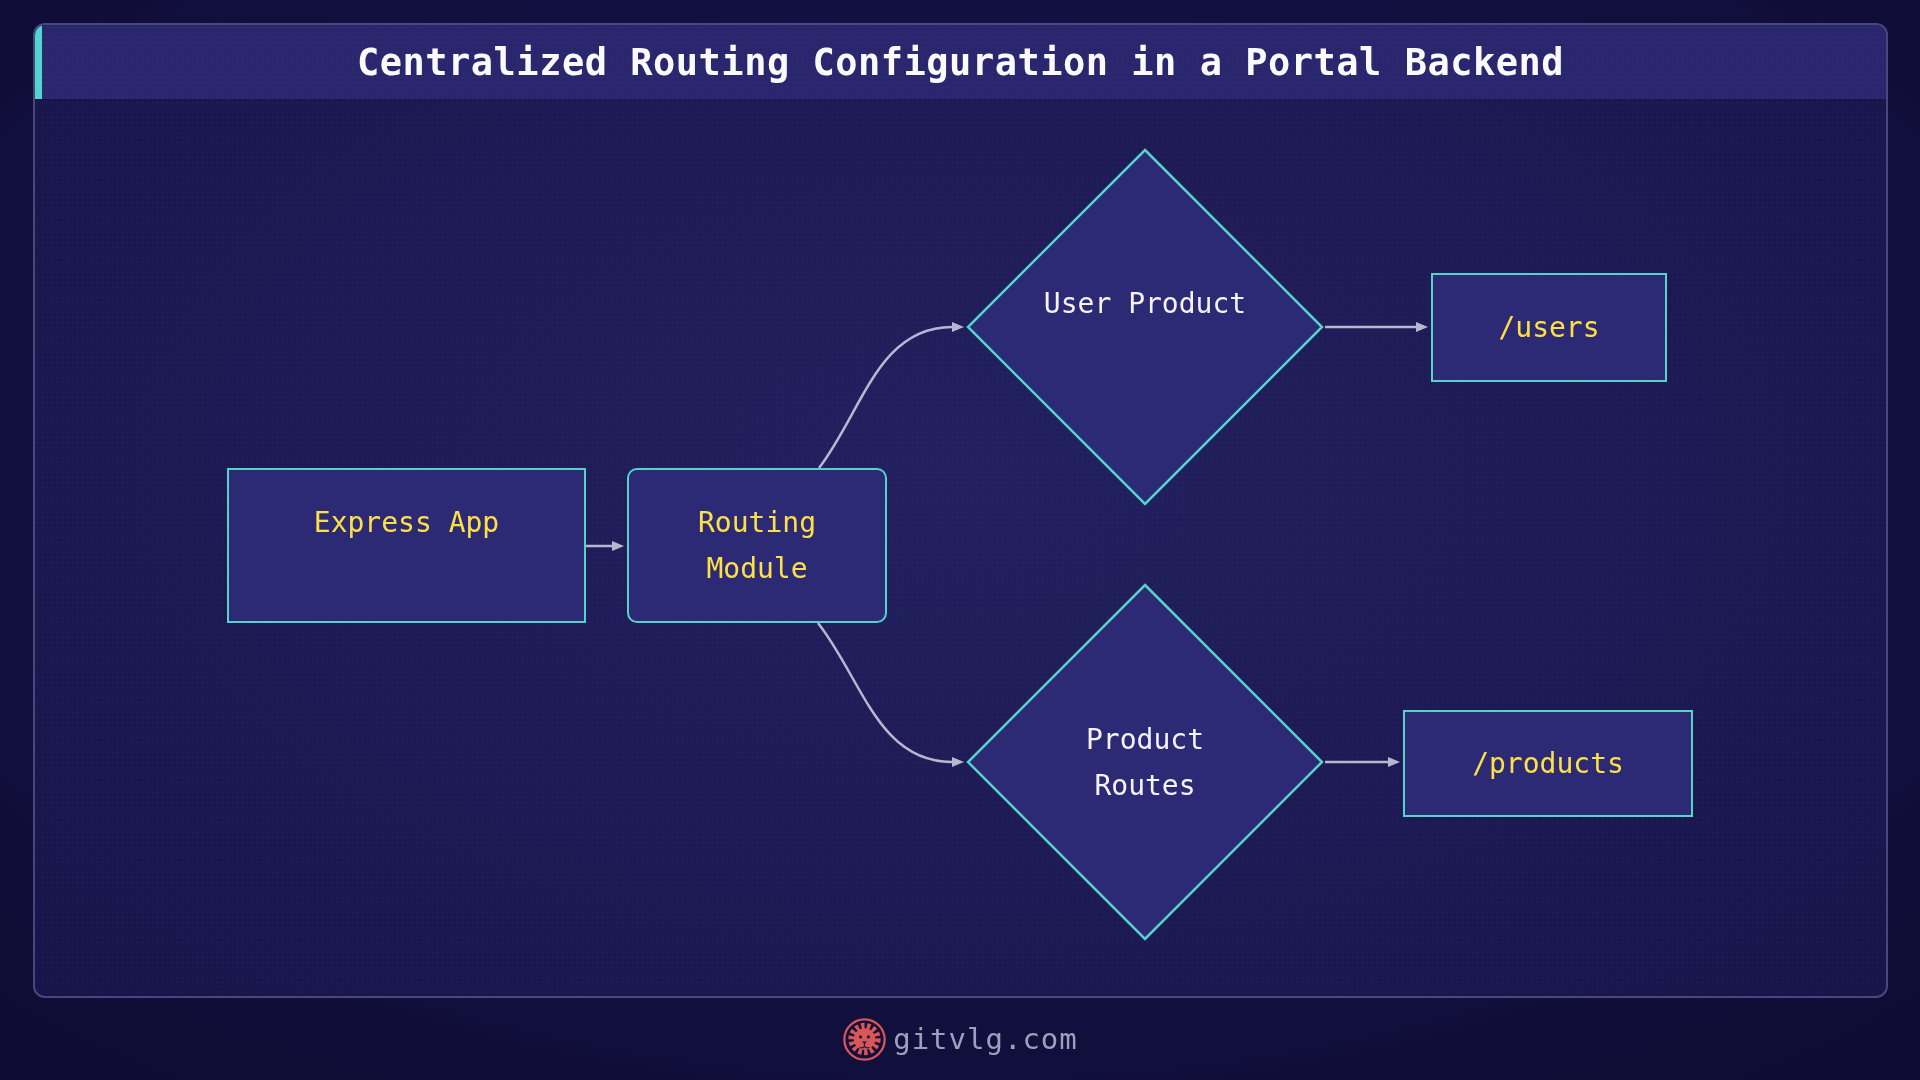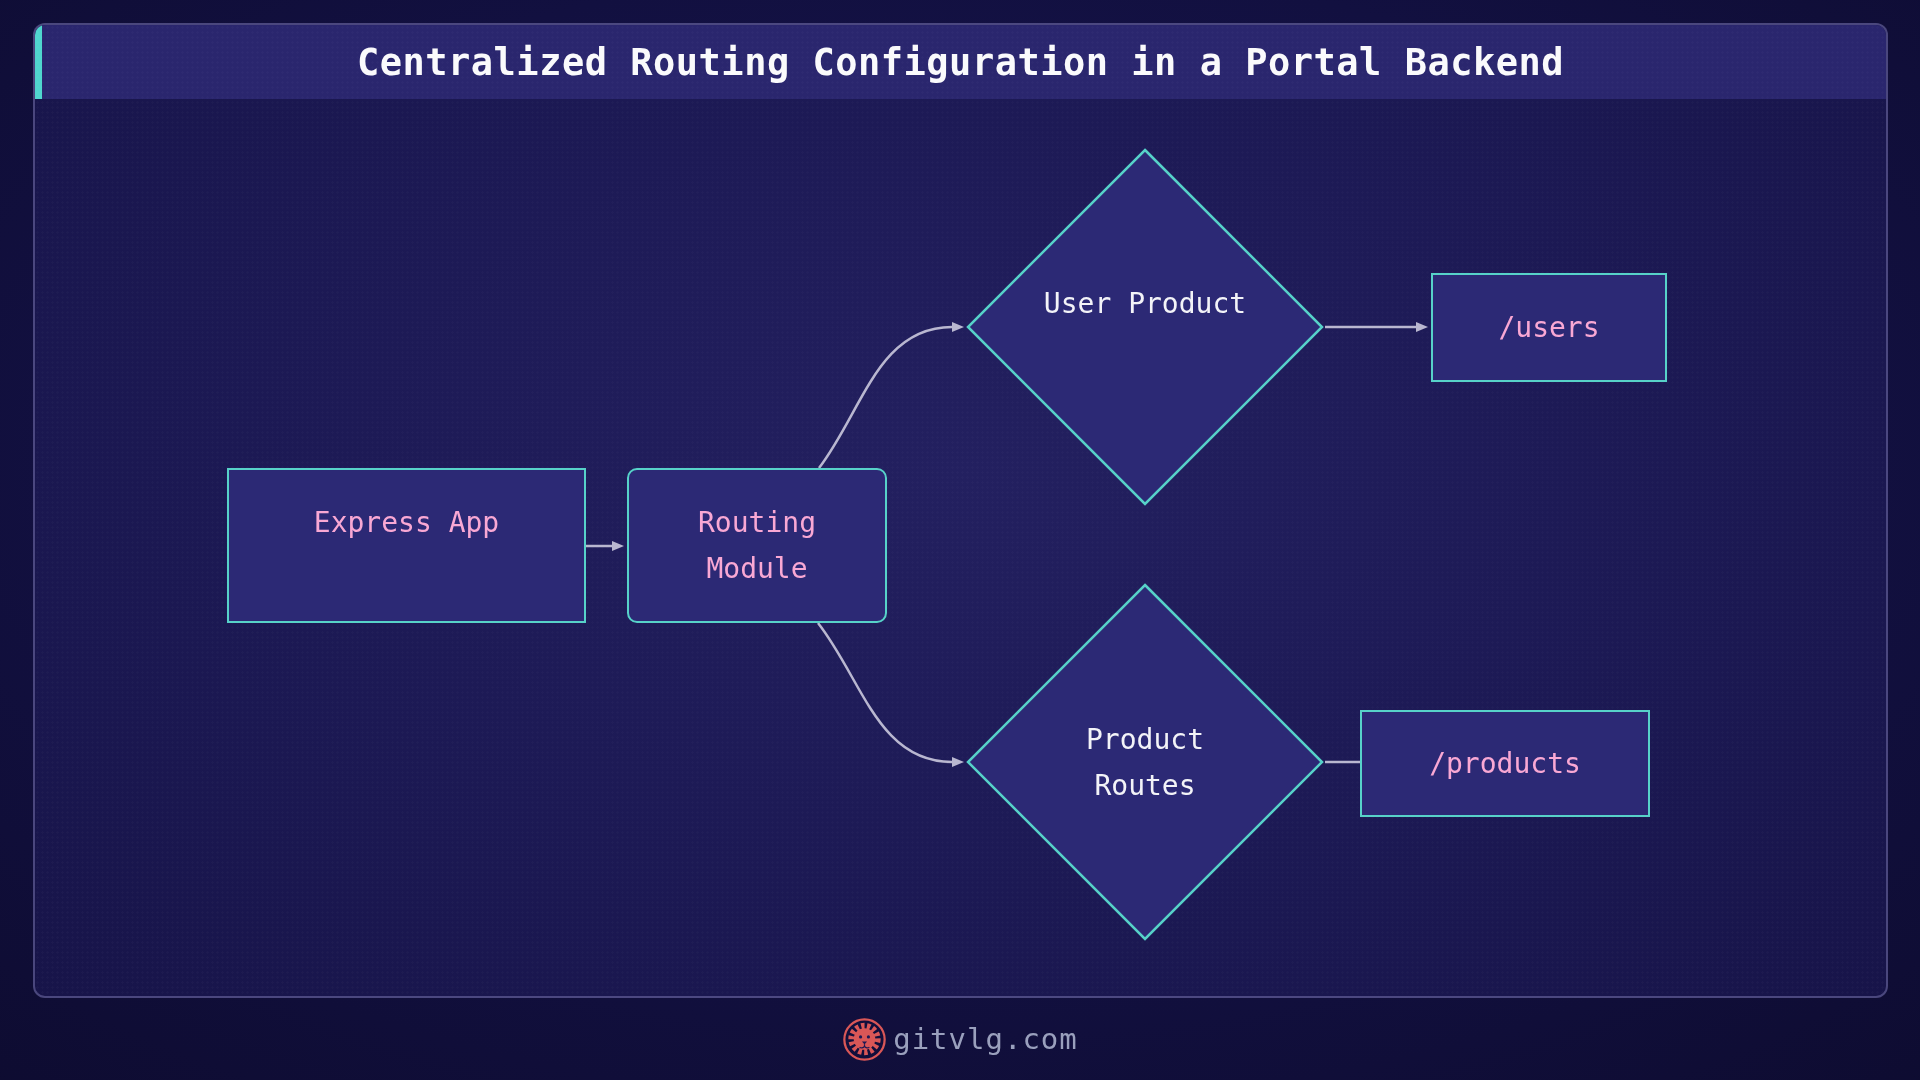--- a/index.html
+++ b/index.html
@@ -38,26 +38,26 @@
     white-space:nowrap;
   }
 
   
   .canvas { position:absolute; inset:0; width:1920px; height:1080px; }
   .edges-svg { position:absolute; left:0; top:0; width:1920px; height:1080px; }
 
   .node {
     position:absolute; display:flex; align-items:center; justify-content:center;
     background:#2c2975; border:2.5px solid #57d2c9;
-    color:#f9a8d4; font-size:28px; line-height:46px; text-align:center;
+    color:#fde047; font-size:28px; line-height:46px; text-align:center;
   }
   .node-express  { left:227px;  top:468px; width:359px; height:155px; }
   .node-routing  { left:627px;  top:468px; width:260px; height:155px; border-radius:10px; padding:0 24px; }
   .node-users    { left:1431px; top:273px; width:236px; height:109px; }
-  .node-products { left:1360px; top:710px; width:290px; height:107px; }
+  .node-products { left:1403px; top:710px; width:290px; height:107px; }
 
   .diamond-label {
     position:absolute; display:flex; align-items:center; justify-content:center;
     color:#f3f3f8; font-size:28px; line-height:46px; text-align:center;
   }
   .label-user    { left:995px;  top:257px; width:300px; height:140px; }
   .label-product { left:1035px; top:693px; width:220px; height:140px; }
 
   .nudge-up { transform:translateY(-23px); }
 

